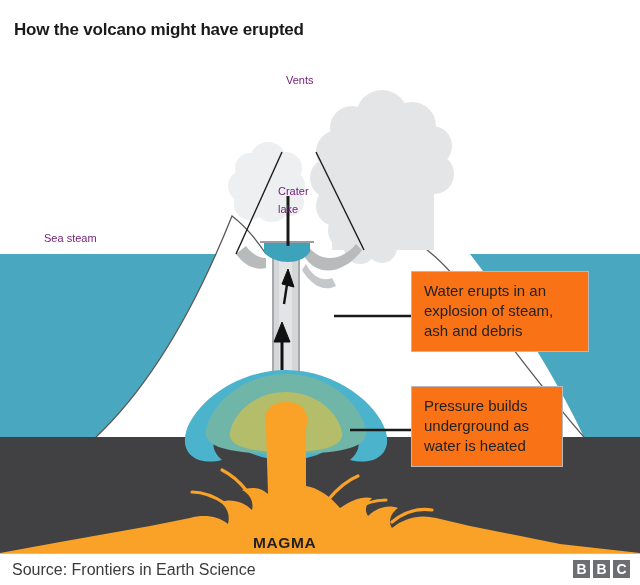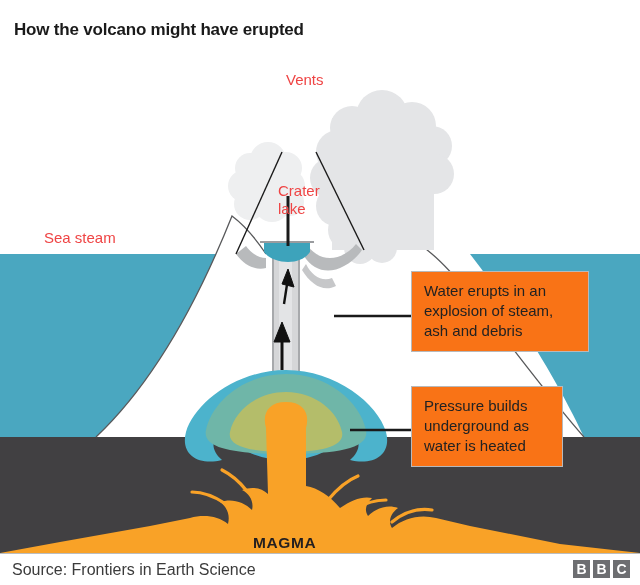--- a/index.html
+++ b/index.html
@@ -40,22 +40,22 @@
     width: 640px;
     height: 497px;
   }
   .stage svg {
     display: block;
   }
 
   
   .art-label {
     position: absolute;
-    font-size: 15px;
-    color: #ef4444;
+    font-size: 11px;
+    color: #701a75;
     line-height: 18px;
     white-space: pre;
   }
   .label-vents   { left: 286px; top: 71px; }
   .label-crater  { left: 278px; top: 182px; }
   .label-sealevel{ left: 44px;  top: 229px; }
   .label-magma {
     position: absolute;
     left: 253px;
     top: 534px;

